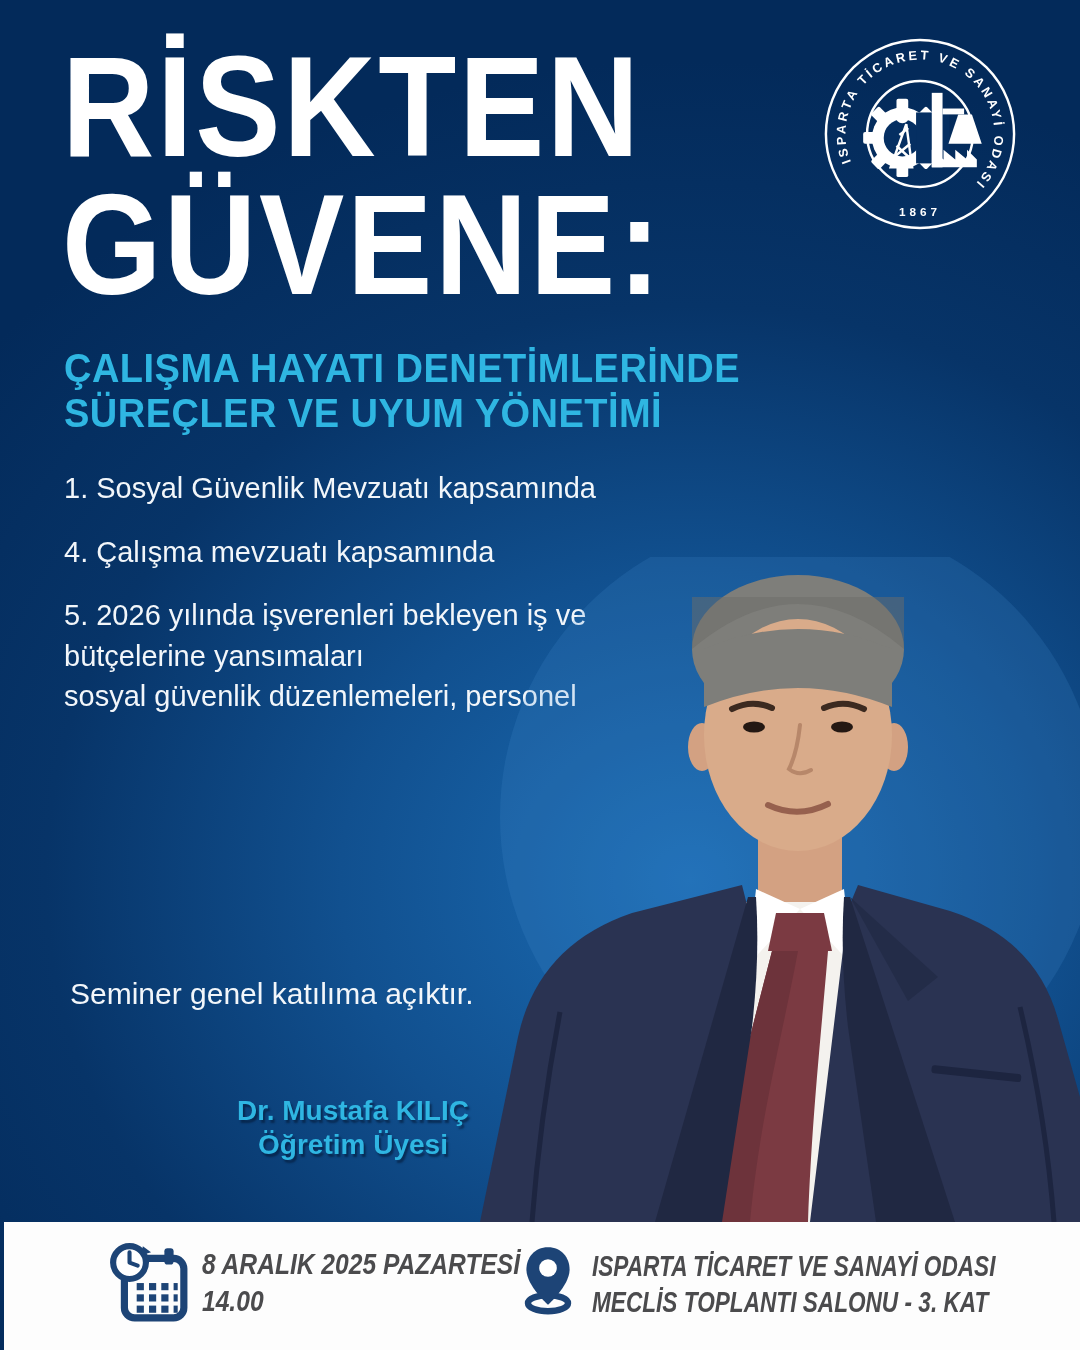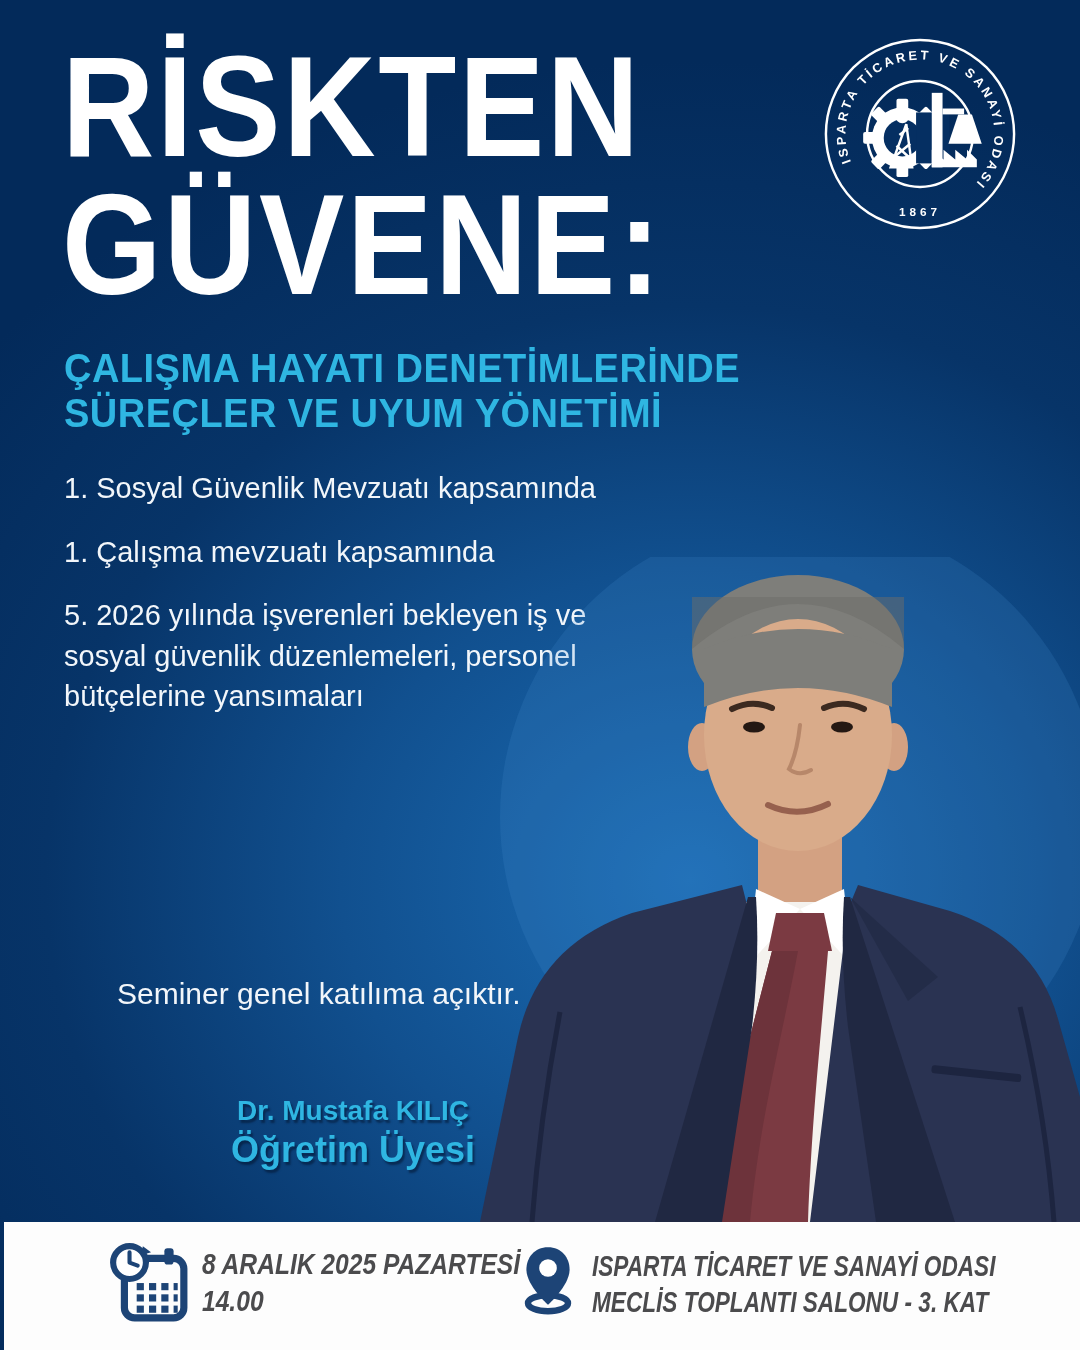--- a/index.html
+++ b/index.html
@@ -16,26 +16,26 @@
   
   .logo{position:absolute;left:822px;top:36px;width:196px;height:196px;}
   
   .subtitle{position:absolute;left:64px;top:346px;color:#2fb6e2;font-weight:bold;
     font-size:40px;line-height:1.13;letter-spacing:0.5px;
     transform:scaleX(0.95);transform-origin:left top;white-space:nowrap;}
   
   .agenda{position:absolute;left:64px;top:468px;color:#f2f6fa;font-size:29px;line-height:1.4;}
   .agenda-item{margin-bottom:23px;}
   .agenda-item:last-child{margin-bottom:12px;}
-  .note{position:absolute;left:70px;top:977px;color:#f2f6fa;font-size:30px;margin-left:47px;}
+  .note{position:absolute;left:70px;top:977px;color:#f2f6fa;font-size:30px;}
   
   .speaker{position:absolute;left:128px;top:1094px;width:450px;text-align:center;
     color:#2fb6e2;font-weight:bold;text-shadow:2px 3px 2px rgba(3,20,45,0.55);}
   .speaker-name{font-size:28px;line-height:1.2;}
-  .speaker-title{font-size:36px;line-height:1.2;}
+  .speaker-title{font-size:28px;line-height:1.2;}
   
   .portrait{position:absolute;left:480px;top:557px;width:600px;height:665px;}
   
   .footer{position:absolute;left:4px;top:1222px;width:1080px;height:168px;background:#fdfdfd;}
   .cal-icon{position:absolute;left:104px;top:18px;width:82px;height:82px;}
   .pin-icon{position:absolute;left:516px;top:14px;width:56px;height:88px;}
   .date-text{position:absolute;left:198px;top:24px;color:#4b4b4d;font-weight:bold;font-style:italic;
     font-size:30px;line-height:1.23;transform:scaleX(0.82);transform-origin:left top;white-space:nowrap;}
   .venue-text{position:absolute;left:588px;top:26px;color:#4b4b4d;font-weight:bold;font-style:italic;
     font-size:29px;line-height:1.25;transform:scaleX(0.78);transform-origin:left top;white-space:nowrap;}
@@ -100,26 +100,26 @@
   <div class="subtitle">
     <div>ÇALIŞMA HAYATI DENETİMLERİNDE</div>
     <div>SÜREÇLER VE UYUM YÖNETİMİ</div>
   </div>
 
   <div class="agenda">
     <div class="agenda-item">
       <div>1. Sosyal Güvenlik Mevzuatı kapsamında</div>
     </div>
     <div class="agenda-item">
-      <div>1. Çalışma mevzuatı kapsamında</div>
+      <div>4. Çalışma mevzuatı kapsamında</div>
     </div>
     <div class="agenda-item">
       <div>5. 2026 yılında işverenleri bekleyen iş ve</div>
+      <div>bütçelerine yansımaları</div>
       <div>sosyal güvenlik düzenlemeleri, personel</div>
-      <div>bütçelerine yansımaları</div>
     </div>
   </div>
 
   <div class="note">Seminer genel katılıma açıktır.</div>
 
   <div class="portrait">
     <svg viewBox="0 0 600 665" width="600" height="665">
       <ellipse cx="320" cy="260" rx="300" ry="300" fill="rgba(70,145,210,0.18)"></ellipse>
 
       <rect x="278" y="250" width="84" height="120" fill="#d3a182"></rect>

